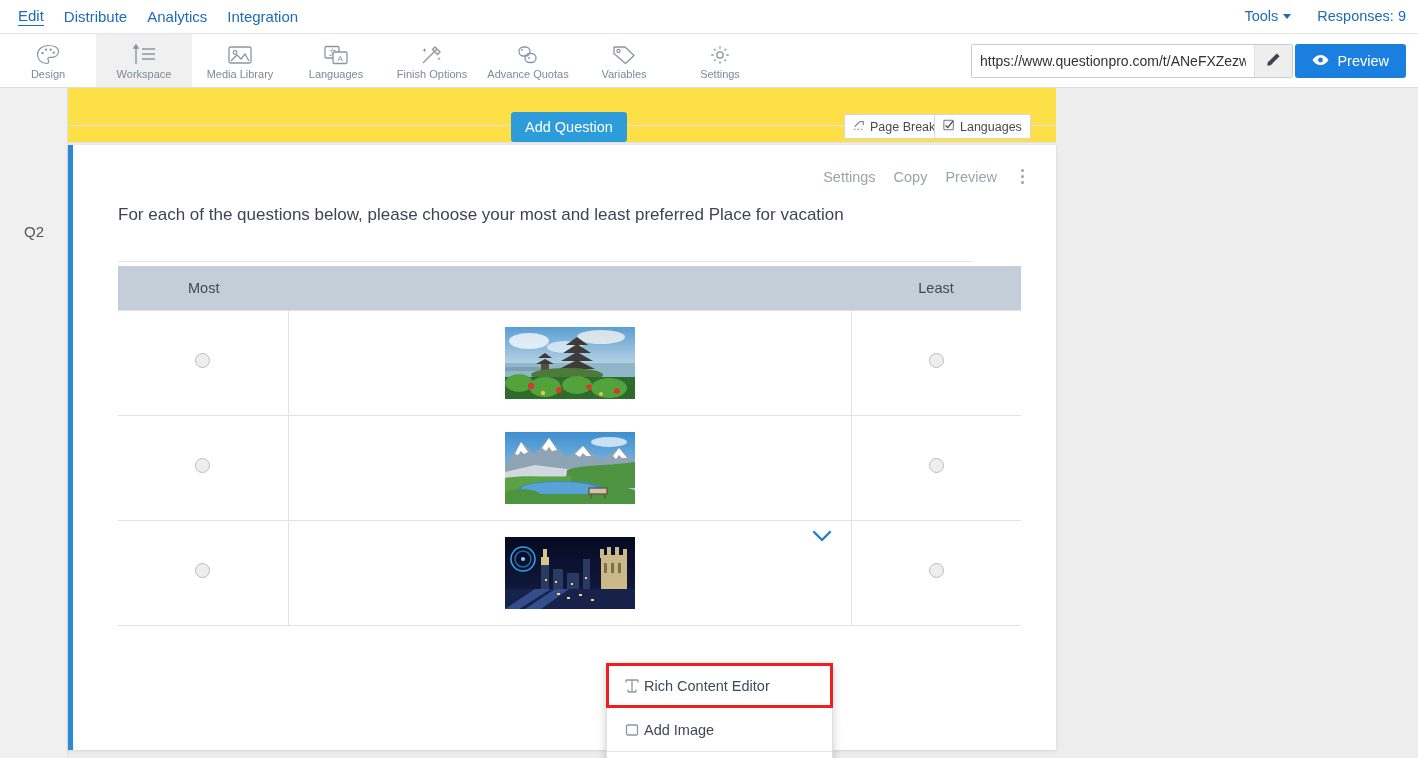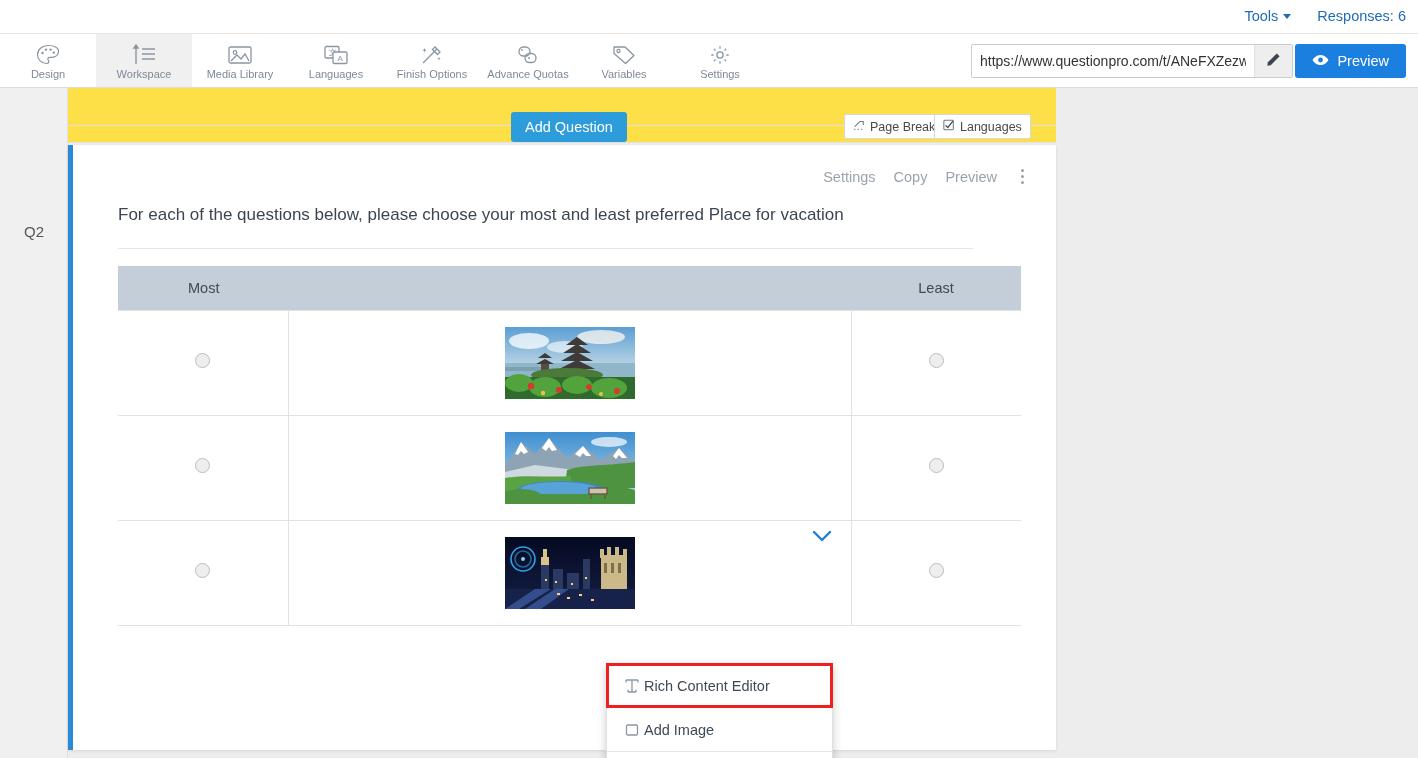--- a/index.html
+++ b/index.html
@@ -184,21 +184,21 @@
     display: flex; flex-direction: column; gap: 3px;
     cursor: pointer; padding: 2px 6px;
   }
   .kebab i { width: 3px; height: 3px; background: #9aa3ad; border-radius: 50%; display: block; }
 
   .qtext {
     position: absolute; left: 45px; top: 60px;
     width: 855px;
     font-size: 17px;
     color: #3c4653;
-    padding-bottom: 23px;
+    padding-bottom: 36px;
     border-bottom: 1px solid #e6e6e6;
   }
 
   
   .matrix {
     position: absolute; left: 45px; top: 121px;
     width: 903px;
     border-collapse: collapse;
     table-layout: fixed;
   }
@@ -268,25 +268,31 @@
     position: relative;
     z-index: 2;
   }
   .optmenu-sep { height: 1px; background: #e6e6e6; margin: 0 0; }
   .omicon { width: 18px; display: flex; justify-content: center; color: #8c97a3; }
 </style>
 </head>
 <body>
 
 <div class="topnav">
+  <div class="topnav-left">
+    <div class="topnav-item active">Edit</div>
+    <div class="topnav-item">Distribute</div>
+    <div class="topnav-item">Analytics</div>
+    <div class="topnav-item">Integration</div>
+  </div>
   <div class="topnav-right">
     <div class="topnav-item">
       <span>Tools</span><span class="caret-down"></span>
     </div>
-    <div class="topnav-item">Responses: 6</div>
+    <div class="topnav-item">Responses: 9</div>
   </div>
 </div>
 
 <div class="toolbar">
 
   <div class="tool">
     <span class="ticon">
       <svg width="24" height="22" viewBox="0 0 24 22">
           <path d="M12 1.5C6 1.5 1.5 5.6 1.5 10.6c0 5 4 8.9 9 8.9 1.5 0 2.3-.9 2.3-1.9 0-1.2-1-1.6-1-2.7 0-.9.8-1.6 1.8-1.6h2.1c4 0 6.8-2.6 6.8-6.2 0-3.4-4.1-5.6-10.5-5.6z" stroke="#8a95a2" stroke-width="1.2" fill="none"></path>
           <circle cx="6.5" cy="9" r="1.2" fill="#8a95a2"></circle>

